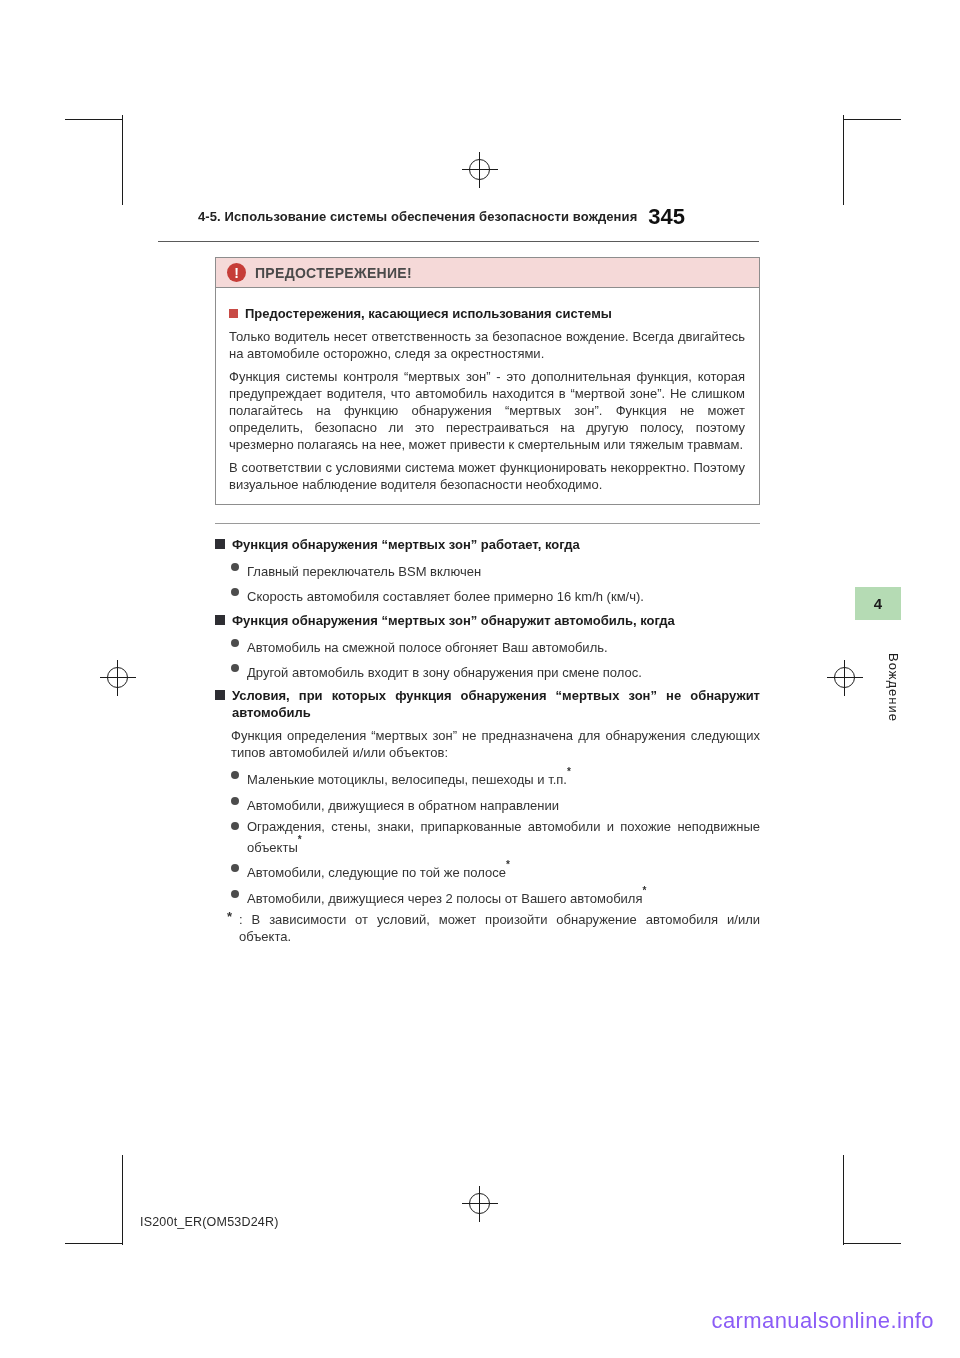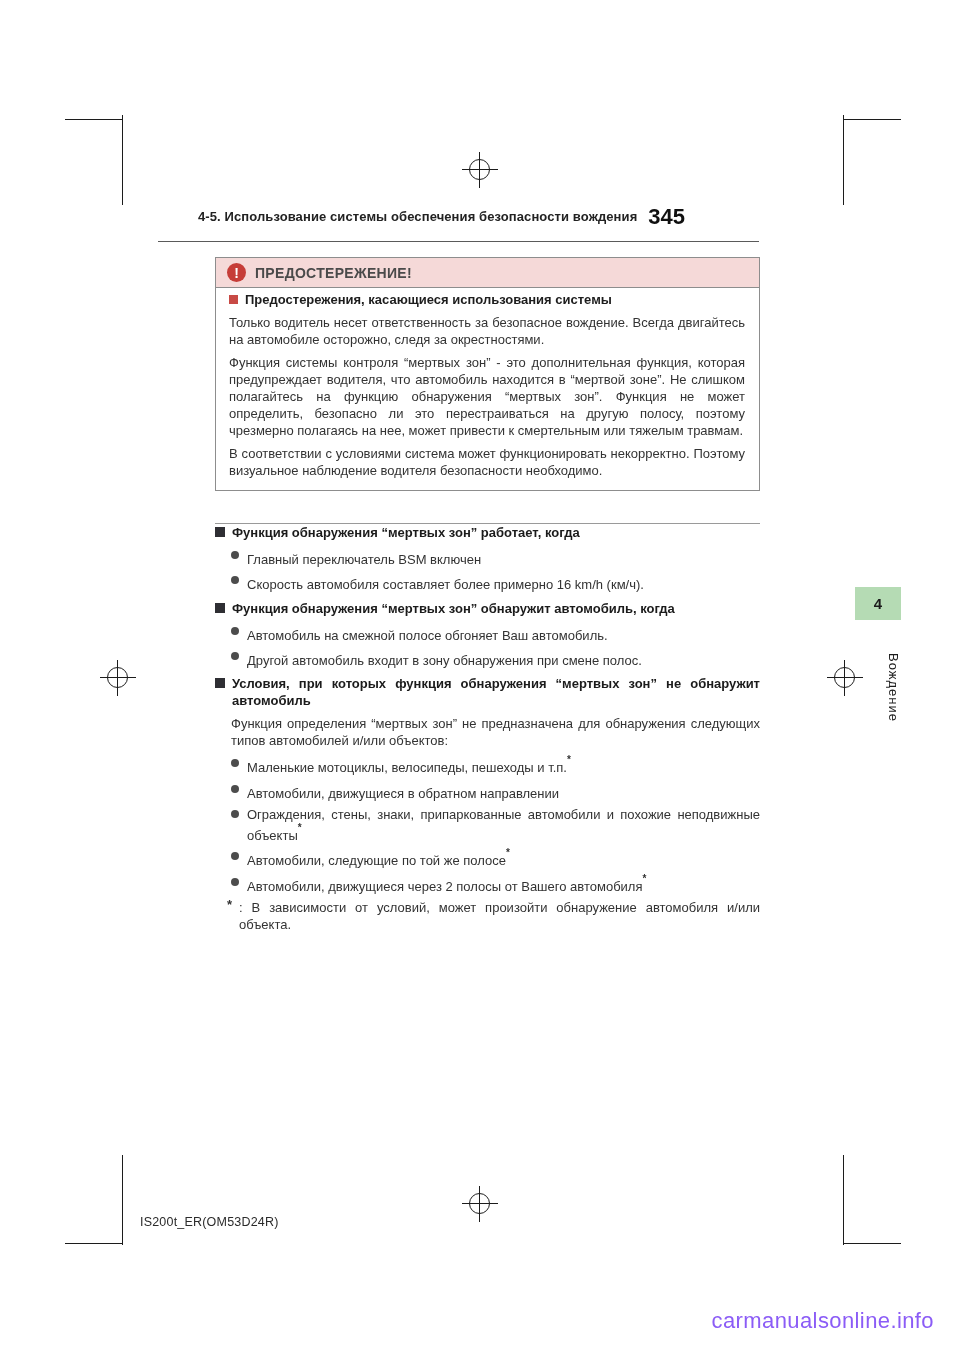--- a/index.html
+++ b/index.html
@@ -22,32 +22,32 @@
   .header-title{font-size:13px;font-weight:bold;color:#222;line-height:17px;letter-spacing:.1px;white-space:nowrap}
   .page-number{font-size:22px;font-weight:bold;color:#101010;line-height:21px}
   .header-rule{position:absolute;left:158px;top:241px;width:601px;height:1px;background:#5a5a5a}
 
   
   .warning-box{position:absolute;left:215px;top:257px;width:545px;border:1px solid #8d8d8d;background:#fff}
   .wb-head{height:30px;background:#f5d9d8;display:flex;align-items:center;padding-left:11px;gap:9px;border-bottom:1px solid #8d8d8d}
   .wb-icon{width:19px;height:19px;border-radius:50%;background:#c63d38;color:#fff;font-weight:bold;font-size:14px;
            display:flex;align-items:center;justify-content:center;flex:0 0 19px}
   .wb-head-label{font-size:14px;font-weight:bold;color:#4a4a4a;letter-spacing:.3px}
-  .wb-body{padding:3px 14px 11px 13px}
+  .wb-body{padding:17px 14px 11px 13px}
   .wb-sec{display:flex;gap:7px;margin-bottom:6px}
   .sq{width:9px;height:9px;flex:0 0 9px;margin-top:4px}
   .sq.red{background:#c84a45}
   .sq.dark{background:#2e2e33;width:10px;height:10px;flex:0 0 10px;margin-top:3px}
   .wb-sec-title{font-size:13px;font-weight:bold;color:#1d1d1d;line-height:17px}
   .wb-body p{font-size:13px;line-height:17px;text-align:justify;color:#333;margin-bottom:6px}
   .wb-body p:last-child{margin-bottom:0}
   .box-underline{position:absolute;left:215px;top:523px;width:545px;height:1px;background:#9a9a9a}
 
   
-  .content{position:absolute;left:215px;top:524px;width:545px;font-size:13px;line-height:17px;color:#333}
+  .content{position:absolute;left:215px;top:536px;width:545px;font-size:13px;line-height:17px;color:#333}
   .sec-head{display:flex;gap:7px;margin:6px 0 6px;font-weight:bold;color:#1b1b1b}
   .content .sec-head:first-child{margin-top:0}
   .sh-text{flex:1;text-align:justify}
   .bullet{display:flex;gap:8px;margin:0 0 4px 16px}
   .dot{width:8px;height:8px;border-radius:50%;background:#4c4c4c;flex:0 0 8px;margin-top:4px}
   .b-text{flex:1;text-align:justify}
   sup.star{font-size:10px;position:relative;top:-4px;font-weight:bold}
   .intro{margin:0 0 6px 16px;text-align:justify}
   .footnote{display:flex;margin-left:12px}
   .fn-star{font-size:13px;font-weight:bold;position:relative;top:-3px;width:12px;flex:0 0 12px}

